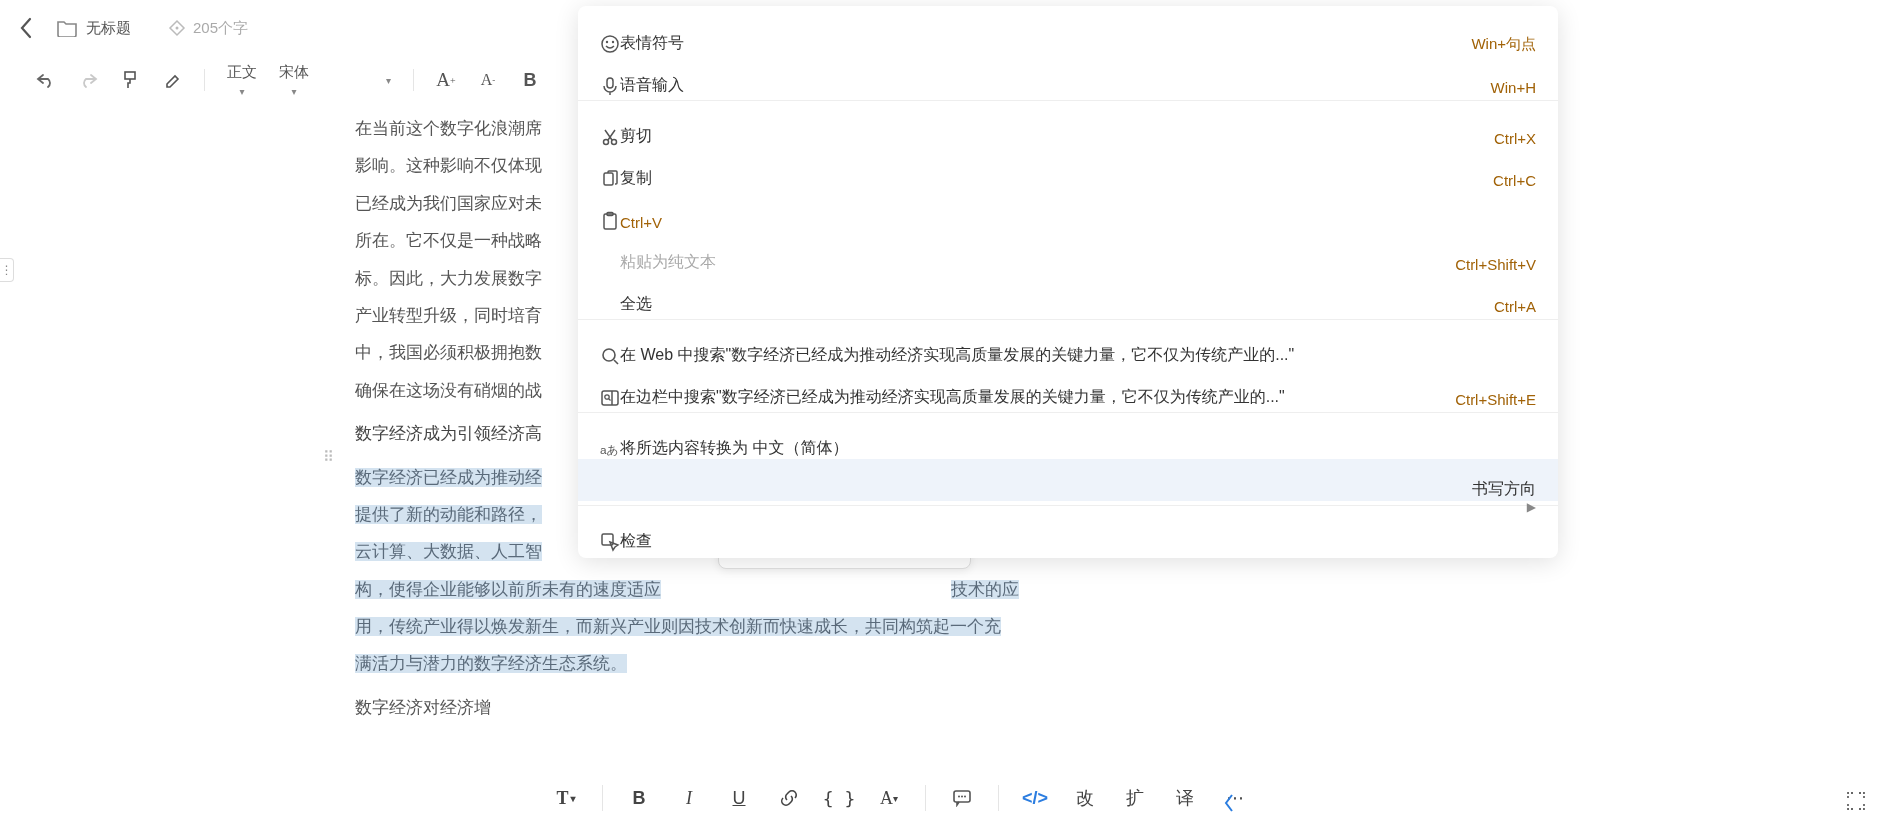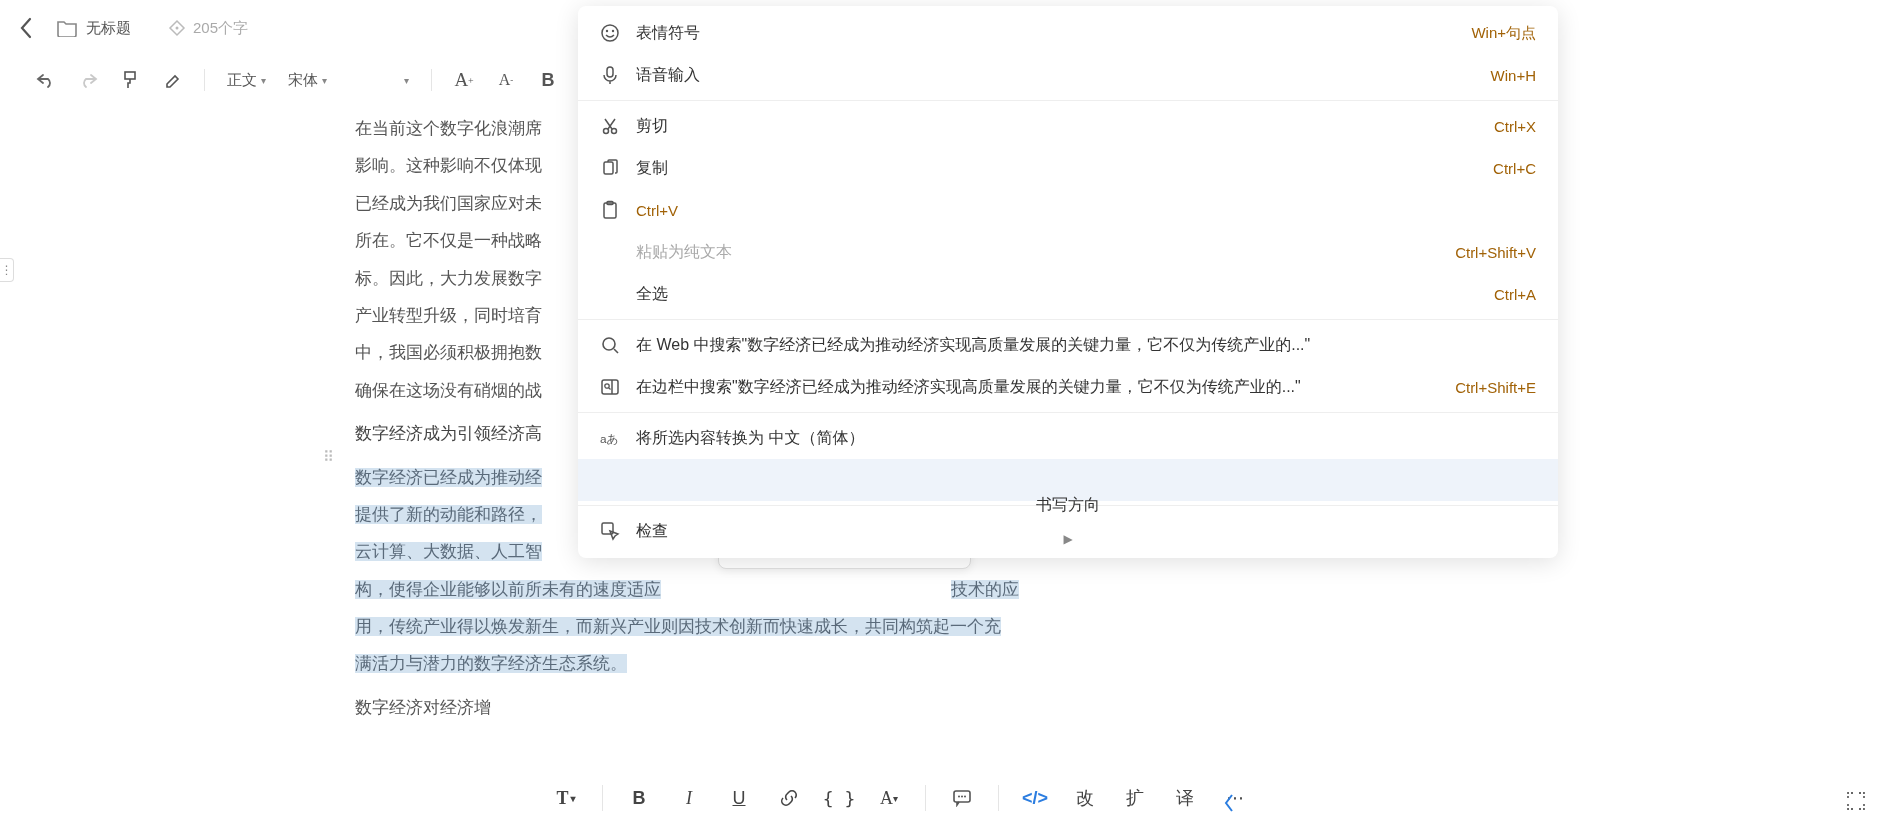--- a/index.html
+++ b/index.html
@@ -6,21 +6,21 @@
 body { font-family: "Microsoft YaHei", "PingFang SC", sans-serif; background: #fff; color: #333; font-size: 15px; overflow: hidden; width: 1891px; height: 828px; position: relative; }
 
 .topbar { display: flex; align-items: center; height: 56px; padding: 0 12px; gap: 16px; }
 .back-btn { width: 28px; height: 28px; display: flex; align-items: center; justify-content: center; cursor: pointer; color: #555; }
 .doc-title-wrap { display: flex; align-items: center; gap: 8px; color: #555; }
 .doc-icon { color: #888; }
 .word-count-wrap { display: flex; align-items: center; gap: 6px; color: #aaa; margin-left: 20px; }
 
 .toolbar { display: flex; align-items: center; height: 48px; padding: 0 36px; gap: 22px; color: #555; }
 .toolbar .sep { width: 1px; height: 22px; background: #e5e5e5; }
-.toolbar-item { display: flex; align-items: center; gap: 4px; cursor: pointer; font-size: 15px; }
+.toolbar-item { display: flex; align-items: center; gap: 4px; cursor: pointer; font-size: 15px; flex-direction: column; }
 .toolbar-icon { width: 20px; height: 20px; display: flex; align-items: center; justify-content: center; }
 .dropdown-caret { font-size: 10px; color: #888; }
 .font-size-slot { width: 60px; }
 
 .content-area { position: absolute; left: 235px; top: 110px; width: 1020px; padding: 0 120px 0 120px; }
 .para { color: #555; line-height: 2.2; font-size: 17px; margin-bottom: 4px; text-align: justify; }
 .heading-line { color: #444; font-size: 17px; line-height: 2.2; margin: 6px 0; }
 .selected-para { line-height: 2.2; font-size: 17px; color: #5a6a7a; }
 .selected-bg { background: #d4e3f0; }
 .drag-handle { position: absolute; left: 88px; top: 338px; color: #bbb; font-size: 15px; letter-spacing: 2px; cursor: grab; }
@@ -34,21 +34,21 @@
 .bt-item { width: 36px; height: 36px; display: flex; align-items: center; justify-content: center; cursor: pointer; color: #444; font-size: 18px; border-radius: 6px; }
 .bt-sep { width: 1px; height: 26px; background: #e5e5e5; margin: 0 4px; }
 .bt-code { color: #2b7de0; font-weight: bold; }
 .bt-text { font-weight: 500; }
 .collapse-arrow { position: absolute; left: 1222px; bottom: 14px; color: #2b7de0; cursor: pointer; }
 .fullscreen-btn { position: absolute; right: 24px; bottom: 16px; color: #666; cursor: pointer; }
 
 .left-handle { position: absolute; left: 0; top: 258px; width: 14px; height: 24px; background: #fff; border: 1px solid #ddd; border-left: none; border-radius: 0 4px 4px 0; color: #888; font-size: 12px; display: flex; align-items: center; justify-content: center; }
 
 .context-menu { position: absolute; left: 578px; top: 6px; width: 980px; background: #fff; box-shadow: 0 4px 24px rgba(0,0,0,0.12); border-radius: 8px; padding: 6px 0; z-index: 100; }
-.cm-item { display: flex; align-items: center; height: 42px; padding: 0 22px; cursor: pointer; gap: 16px; font-size: 16px; color: #333; }
+.cm-item { display: flex; align-items: flex-end; height: 42px; padding: 0 22px; cursor: pointer; font-size: 16px; color: #333; }
 .cm-item.hovered { background: #eef3fa; flex-direction: column; }
 .cm-item.disabled { color: #aaa; cursor: default; }
 .cm-icon { width: 20px; height: 20px; display: flex; align-items: center; justify-content: center; color: #555; flex-shrink: 0; }
 .cm-item.disabled .cm-icon { color: #ccc; }
 .cm-label { flex: 1; }
 .cm-shortcut { color: #a16207; font-size: 15px; }
 .cm-sep { height: 1px; background: #eee; margin: 4px 0; }
 .cm-arrow { color: #888; font-size: 12px; }
 
 svg { display: block; }

